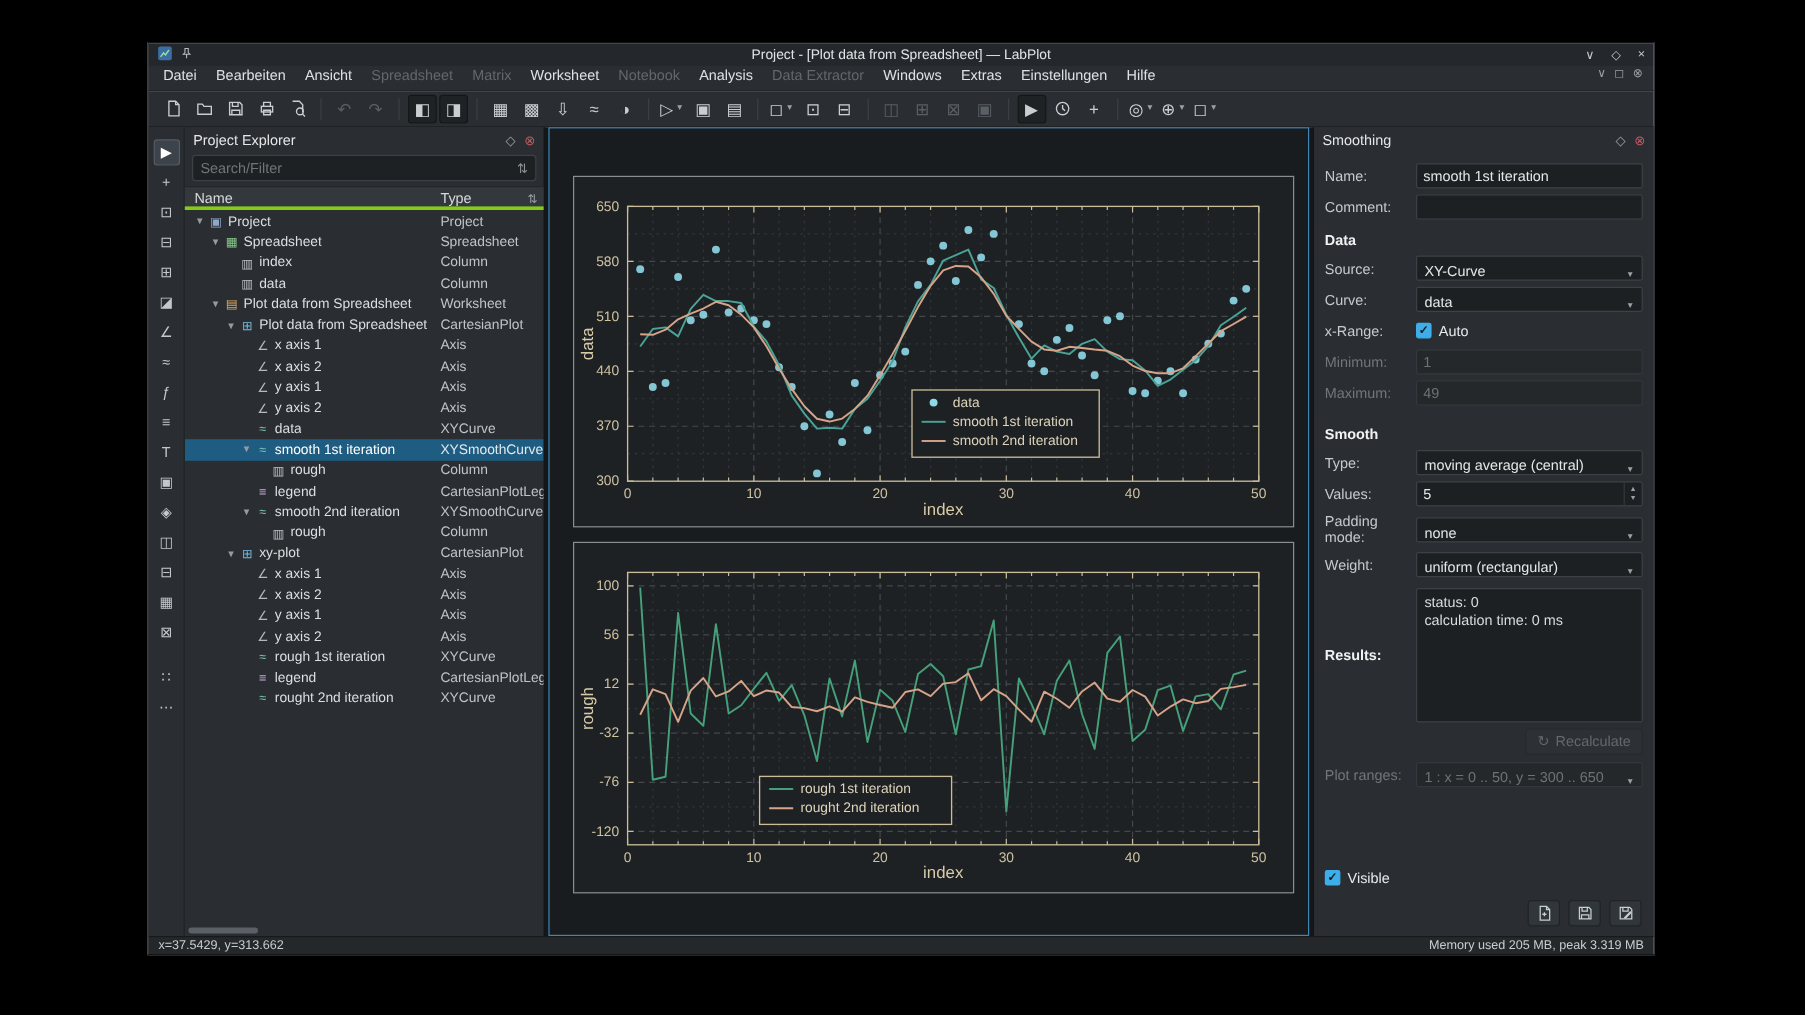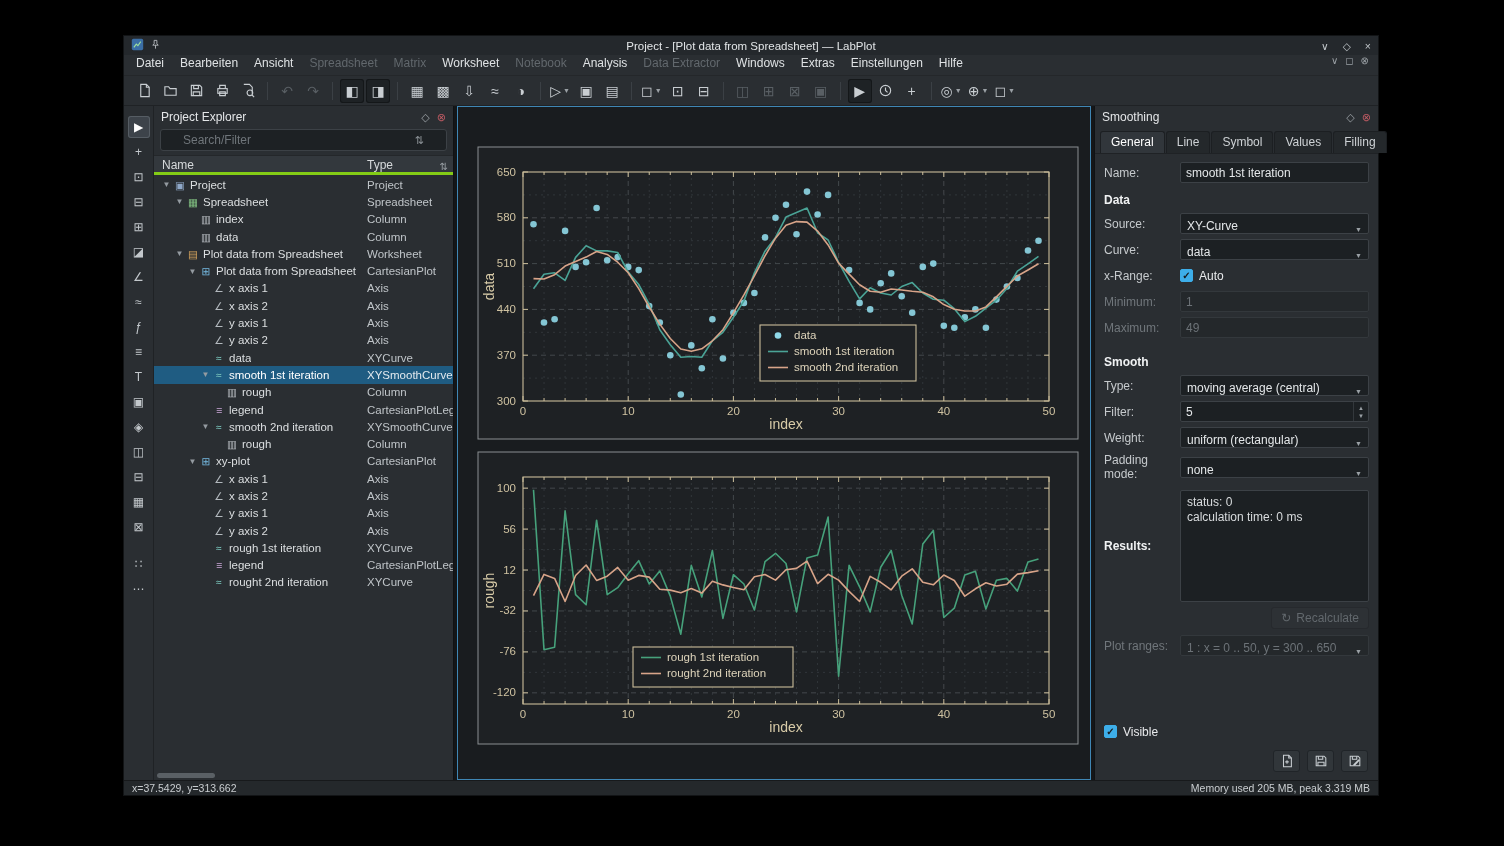--- a/index.html
+++ b/index.html
@@ -24,21 +24,21 @@
   .main{flex:1;display:flex;background:#141618;min-height:0}
   .left-strip{width:30px;background:#2a2e32;border-right:1px solid #1f2225;display:flex;flex-direction:column;align-items:center;padding-top:10px;gap:3px;flex:none}
   .ls-btn{width:22px;height:22px;display:flex;align-items:center;justify-content:center;color:#c3c8cc;font-size:12px;border-radius:3px;flex:none}
   .ls-btn.selected{background:#3d434a;box-shadow:inset 0 0 0 1px #565d64;color:#fff}
   .ls-btn.gap{margin-top:12px}
   .explorer{width:300px;background:#2a2e32;display:flex;flex-direction:column;border-right:1px solid #101214;flex:none}
   .panel-header{height:22px;display:flex;align-items:center;padding:0 7px;font-size:12px;color:#e4e6e8;flex:none}
   .panel-header .sp{flex:1}
   .hdr-ico{color:#9aa0a5;font-size:11px;margin-left:7px}
   .hdr-ico.close{color:#c05b64}
-  .search{margin:1px 6px 4px;height:22px;background:#1d2124;border:1px solid #3c4146;border-radius:3px;display:flex;align-items:center;padding:0 22px;flex:none}
+  .search{margin:1px 6px 4px;height:22px;background:#1d2124;border:1px solid #3c4146;border-radius:3px;display:flex;align-items:center;padding:0 6px;flex:none}
   .search input{flex:1;background:none;border:none;outline:none;color:#dfe2e4;font-size:12px;font-family:inherit;min-width:0}
   .search input::placeholder{color:#6f757a}
   .search .filter-ic{color:#8b9196;font-size:11px}
   .tree-head{height:20px;display:flex;align-items:flex-end;background:#33383d;border-top:1px solid #24272a;border-bottom:3px solid #84cc16;font-size:12px;color:#d6d9db;position:relative;flex:none}
   .tree-head .c1{padding-left:8px}
   .tree-head .c2{position:absolute;left:213px}
   .tree-head .sort{position:absolute;right:5px;color:#9aa0a5;font-size:10px}
   .tree{flex:1;overflow:hidden;position:relative;font-size:11.5px;padding-top:1px}
   .trow{height:17.3px;display:flex;align-items:center;position:relative;color:#dcdfe1;white-space:nowrap}
   .trow.sel{background:#1f5c82;color:#fff}
@@ -824,32 +824,31 @@
           </svg>
       </div>
 
       <div class="dock">
         <div class="panel-header">
           <span>Smoothing</span>
           <span class="sp"></span>
           <span class="hdr-ico">◇</span>
           <span class="hdr-ico close">⊗</span>
         </div>
-        <div class="dock-tabs">
-          <div class="dtab active">General</div>
-          <div class="dtab">Line</div>
-          <div class="dtab">Symbol</div>
-          <div class="dtab">Values</div>
-          <div class="dtab">Filling</div>
-        </div>
         <div class="dock-body">
           <div class="frow">
             <label>Name:</label>
             <div class="fctl">
                 <input class="txt" value="smooth 1st iteration" style="">
+              </div>
+          </div>
+          <div class="frow">
+            <label>Comment:</label>
+            <div class="fctl">
+                <input class="txt" value="" style="">
               </div>
           </div>
           <div class="section">Data</div>
           <div class="frow">
             <label>Source:</label>
             <div class="combo">
                 <span class="val">XY-Curve</span>
                 <span class="arr">▼</span>
               </div>
           </div>
@@ -881,37 +880,37 @@
           </div>
           <div class="section" style="margin-top:12px">Smooth</div>
           <div class="frow">
             <label>Type:</label>
             <div class="combo">
                 <span class="val">moving average (central)</span>
                 <span class="arr">▼</span>
               </div>
           </div>
           <div class="frow">
-            <label>Filter:</label>
+            <label>Values:</label>
             <div class="spinwrap">
               <input value="5" style="">
               <span class="spin">▲<br>▼</span>
             </div>
           </div>
           <div class="frow">
+            <label>Padding mode:</label>
+            <div class="combo">
+                <span class="val">none</span>
+                <span class="arr">▼</span>
+              </div>
+          </div>
+          <div class="frow">
             <label>Weight:</label>
             <div class="combo">
                 <span class="val">uniform (rectangular)</span>
-                <span class="arr">▼</span>
-              </div>
-          </div>
-          <div class="frow">
-            <label>Padding mode:</label>
-            <div class="combo">
-                <span class="val">none</span>
                 <span class="arr">▼</span>
               </div>
           </div>
           <div class="frow" style="align-items:center;margin-top:4px">
             <label style="font-weight:bold;color:#f0f2f3">Results:</label>
             <div class="results-box">
               <div>status: 0</div>
               <div>calculation time: 0 ms</div>
             </div>
           </div>

